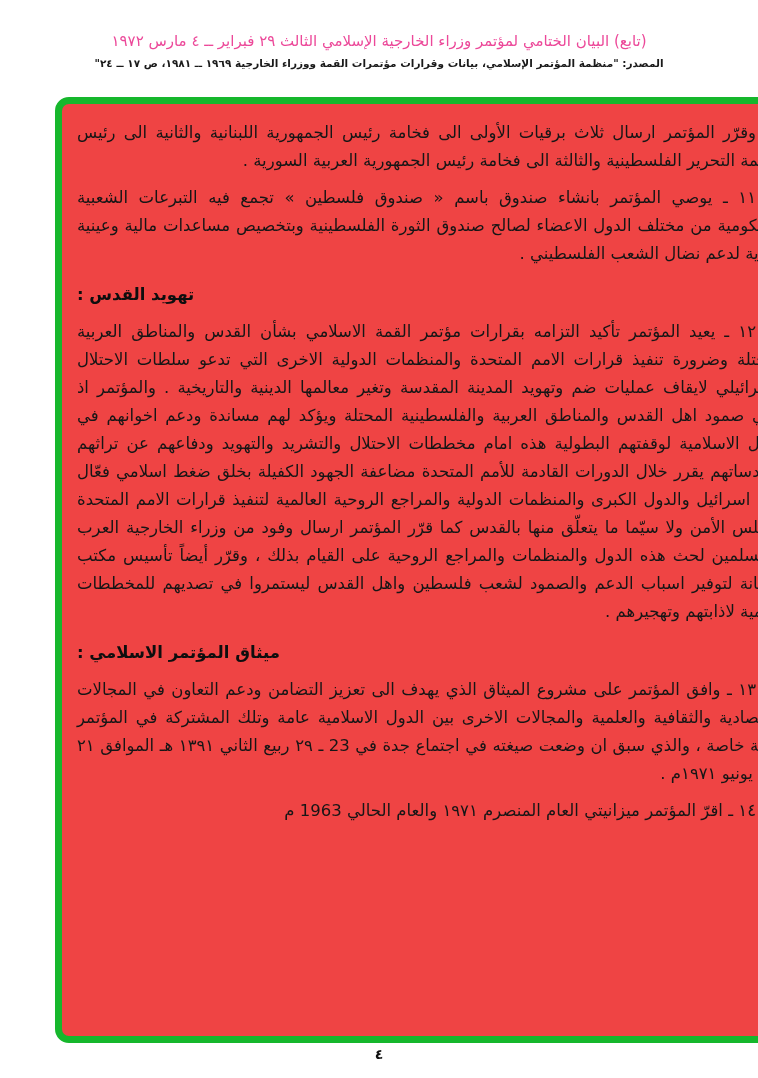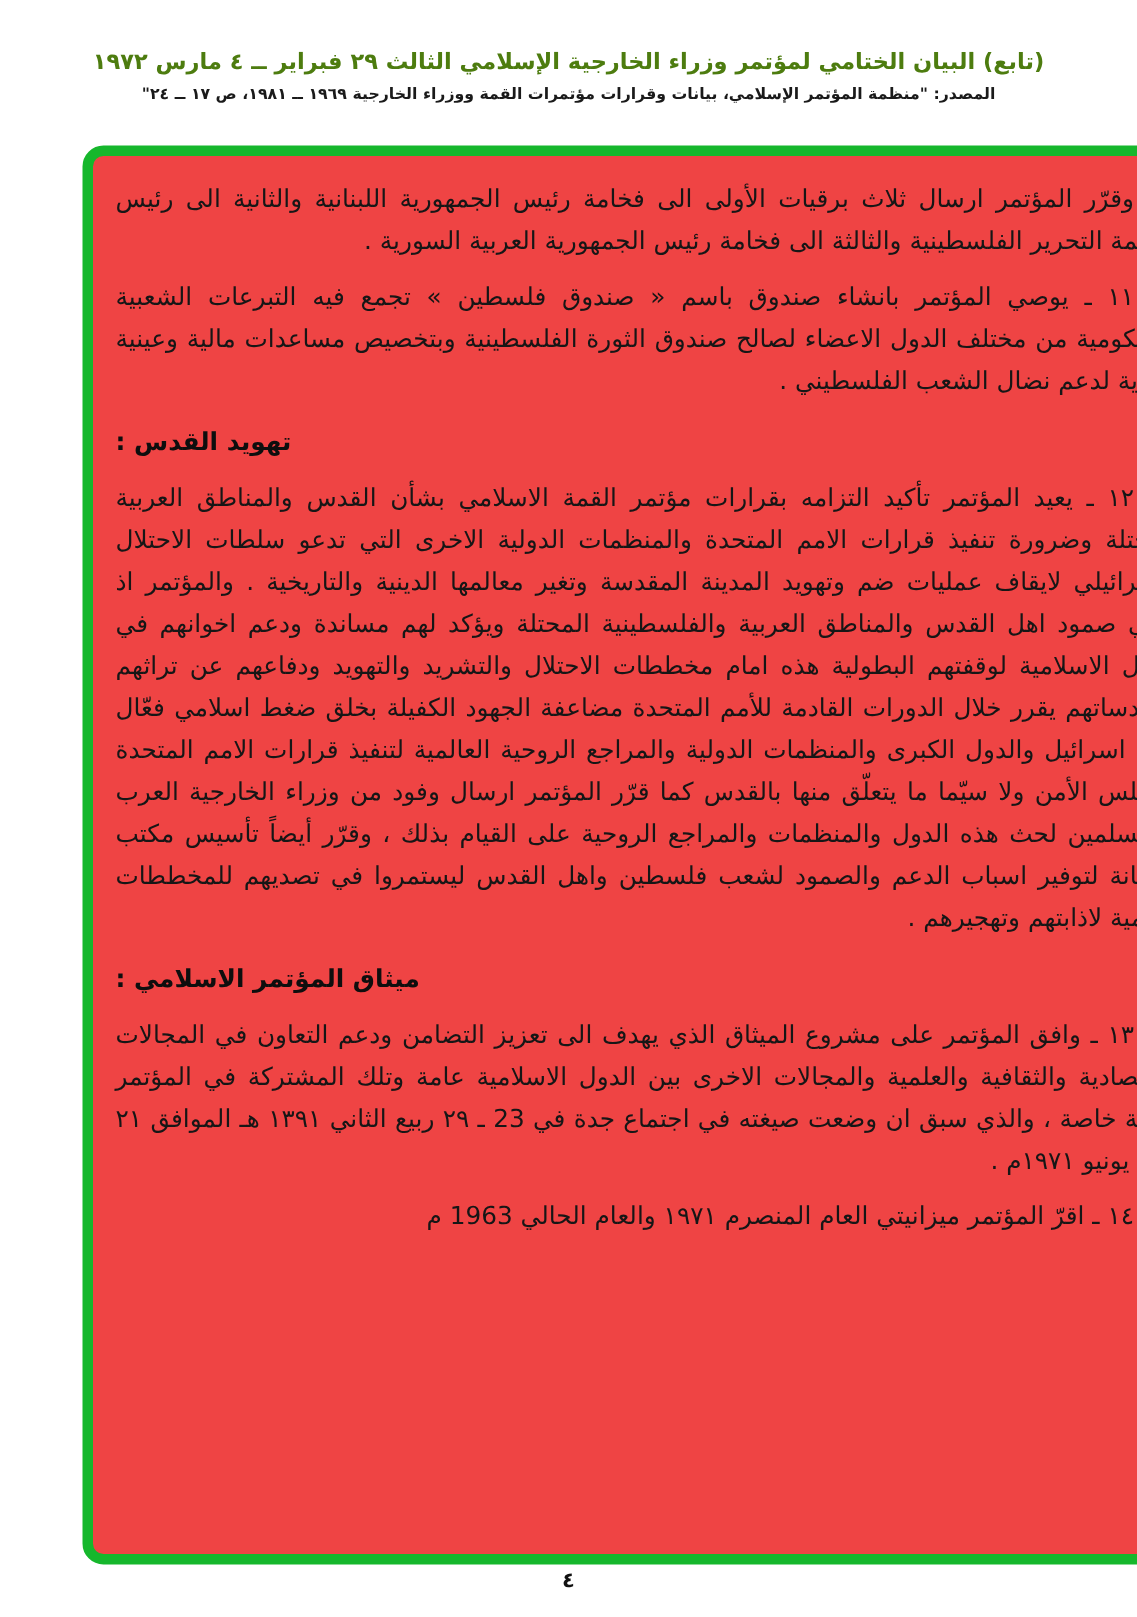--- a/index.html
+++ b/index.html
@@ -15,23 +15,23 @@
   .page-header {
     position: absolute;
     top: 32px;
     left: 0;
     width: 758px;
     text-align: center;
     direction: rtl;
   }
   .doc-title {
     font-size: 15px;
-    font-weight: bold;
+    font-weight: normal;
     letter-spacing: 0;
-    color: #4d7c0f;
+    color: #ec4899;
   }
   .doc-source {
     margin-top: 7px;
     font-size: 10.5px;
     font-weight: bold;
     color: #1a1a1a;
   }
   .content-box {
     position: absolute;
     top: 97px;

